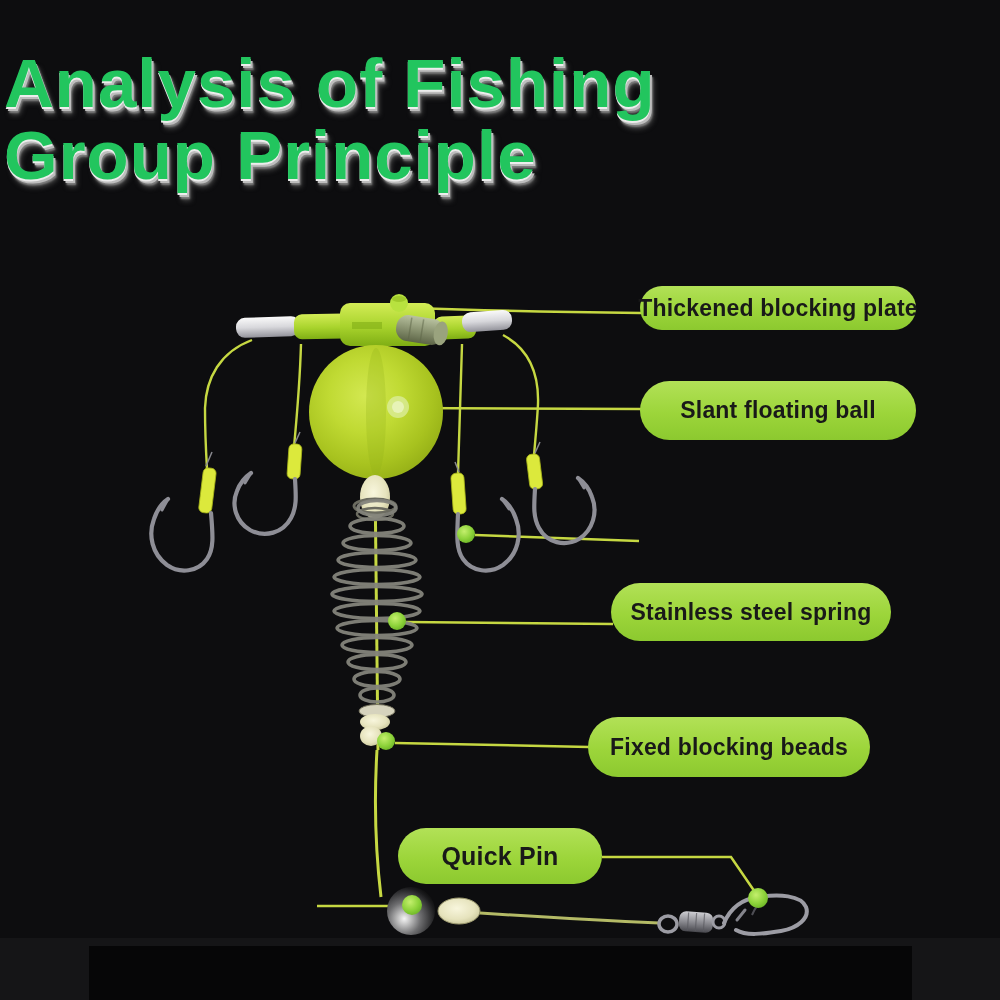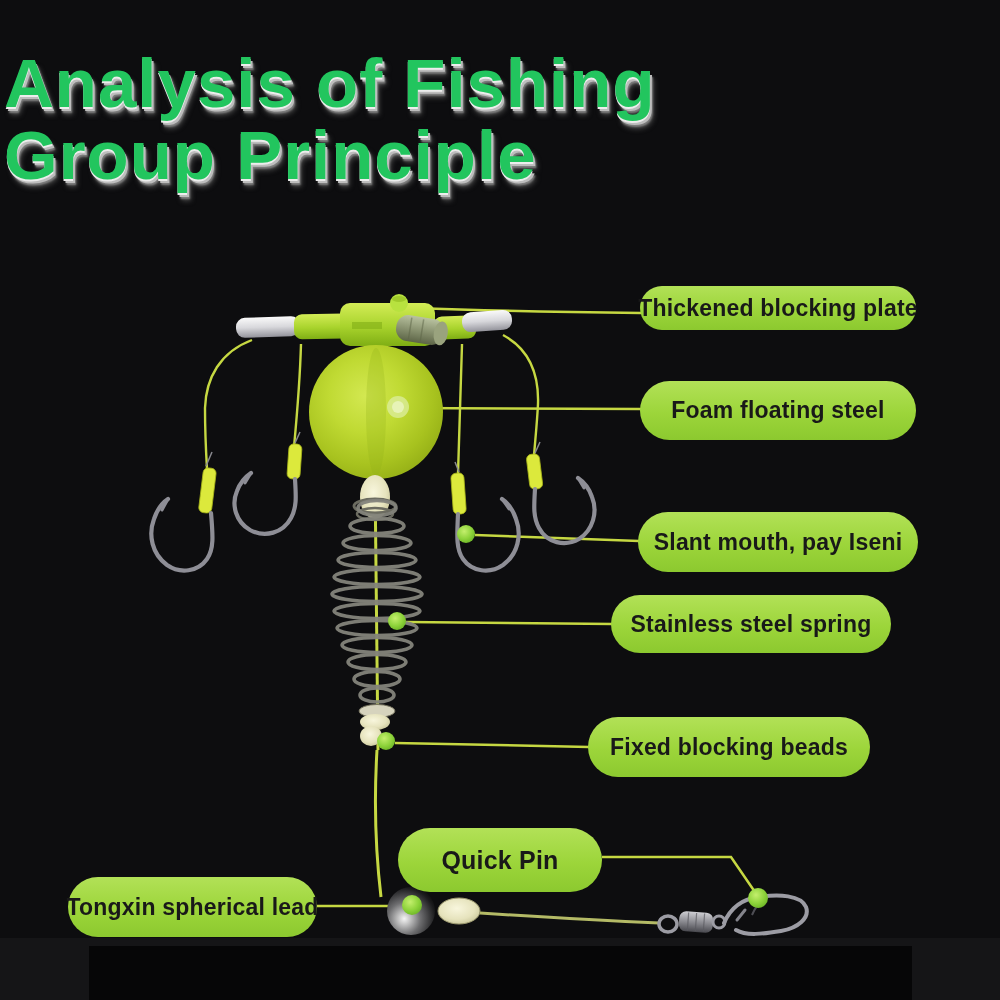--- a/index.html
+++ b/index.html
@@ -21,23 +21,23 @@
   .pill{
     position:absolute;border-radius:999px;
     background:linear-gradient(180deg,#b2e157 0%,#9cd53a 55%,#8cc92f 100%);
     display:flex;align-items:center;justify-content:center;
     font-weight:bold;font-size:23px;letter-spacing:.2px;color:#191919;
     white-space:nowrap;
   }
   .p1{left:640px;top:286px;width:276px;height:44px;}
   .p2{left:640px;top:381px;width:276px;height:59px;}
   .p3{left:638px;top:512px;width:280px;height:60px;}
-  .p4{left:611px;top:595px;width:280px;height:58px;text-align:center;}
+  .p4{left:611px;top:583px;width:280px;height:58px;text-align:center;}
   .p5{left:588px;top:717px;width:282px;height:60px;}
-  .p6{left:398px;top:828px;width:204px;height:64px;font-size:25px;}
+  .p6{left:398px;top:828px;width:204px;height:56px;font-size:25px;}
   .p7{left:68px;top:877px;width:249px;height:60px;}
 </style>
 </head>
 <body>
 
 <div class="stage">
 
   <h1 class="title">
     <div>Analysis of Fishing</div>
     <div>Group Principle</div>
@@ -219,20 +219,18 @@
       </g>
       <circle cx="719" cy="922" r="6" fill="none" stroke="#9c9ca4" stroke-width="3"></circle>
       <path d="M724 923 C731 907 743 899 758 897 C779 894 801 895 806 907 C810 918 798 928 781 931 C763 934 746 936 736 930" fill="none" stroke="#9c9ca4" stroke-width="4" stroke-linecap="round"></path>
       <path d="M745 910 L737 920" stroke="#84848c" stroke-width="3" stroke-linecap="round"></path>
       <path d="M752 915 C755 908 758 903 764 900" fill="none" stroke="#6a6a72" stroke-width="2" opacity=".7"></path>
       <circle cx="758" cy="898" r="10" fill="url(#gDot)"></circle>
     </g>
   </svg>
 
   <div class="pill p1">Thickened blocking plate</div>
-  <div class="pill p2">Foam floating steel</div>
-  <div class="pill p3">Slant mouth, pay Iseni</div>
+  <div class="pill p2">Slant floating ball</div>
   <div class="pill p4">Stainless steel spring</div>
   <div class="pill p5">Fixed blocking beads</div>
   <div class="pill p6">Quick Pin</div>
-  <div class="pill p7">Tongxin spherical lead</div>
 
 </div>
 
 </body></html>

